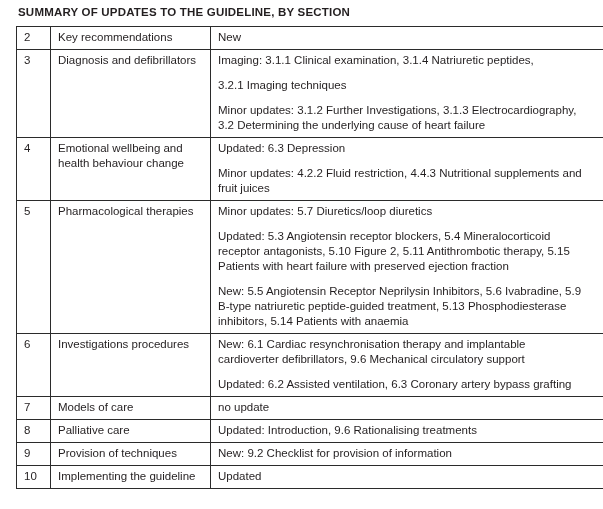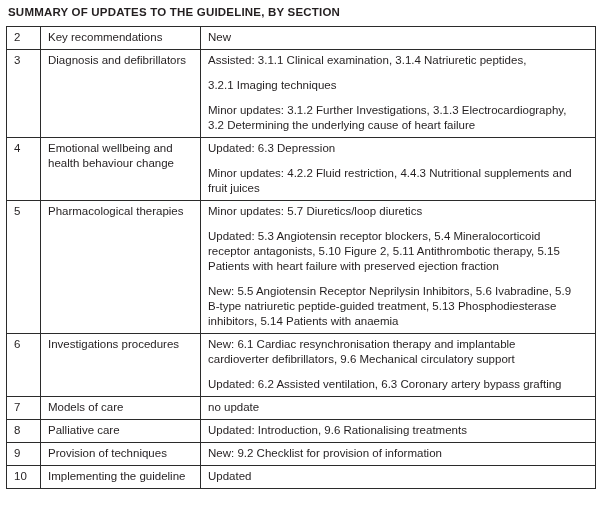--- a/index.html
+++ b/index.html
@@ -6,21 +6,21 @@
     margin: 0;
     padding: 0;
     background: #ffffff;
     width: 603px;
     height: 509px;
     overflow: hidden;
     font-family: "Liberation Sans", sans-serif;
     color: #231f20;
   }
   .page {
-    padding: 4px 6px 0 6px;
+    padding: 4px 6px 0 16px;
     box-sizing: border-box;
     width: 603px;
   }
   .title {
     font-size: 11.5px;
     font-weight: bold;
     letter-spacing: 0.2px;
     margin: 2px 0 8px 2px;
     white-space: nowrap;
   }
@@ -63,21 +63,21 @@
     <td class="col-section">Key recommendations</td>
     <td class="col-updates">
             <p>New</p>
           </td>
   </tr>
 
   <tr>
     <td class="col-num">3</td>
     <td class="col-section">Diagnosis and defibrillators</td>
     <td class="col-updates">
-            <p>Assisted: 3.1.1 Clinical examination, 3.1.4 Natriuretic peptides,</p>
+            <p>Imaging: 3.1.1 Clinical examination, 3.1.4 Natriuretic peptides,</p>
             <p>3.2.1 Imaging techniques</p>
             <p>Minor updates: 3.1.2 Further Investigations, 3.1.3 Electrocardiography, 3.2 Determining the underlying cause of heart failure</p>
           </td>
   </tr>
 
   <tr>
     <td class="col-num">4</td>
     <td class="col-section">Emotional wellbeing and health behaviour change</td>
     <td class="col-updates">
             <p>Updated: 6.3 Depression</p>

